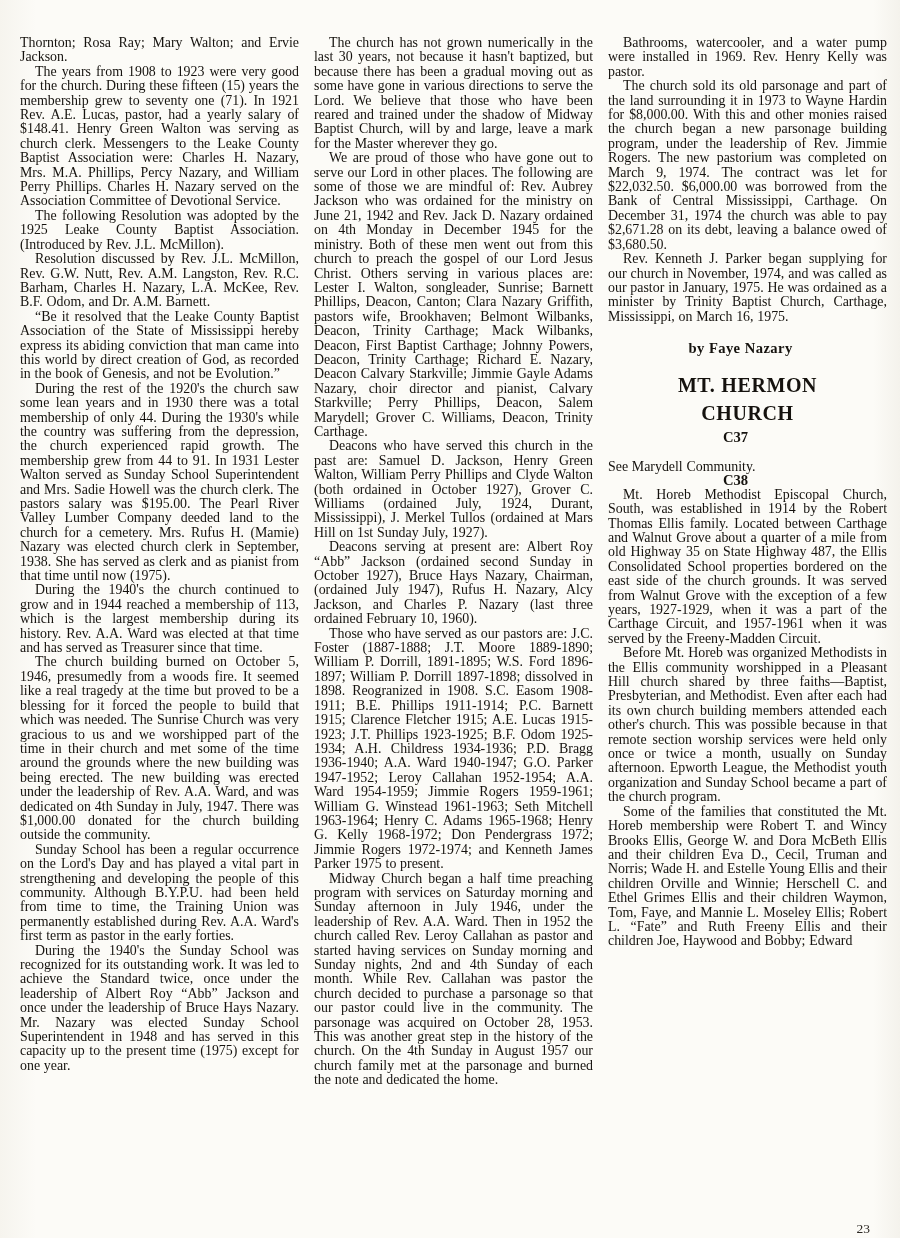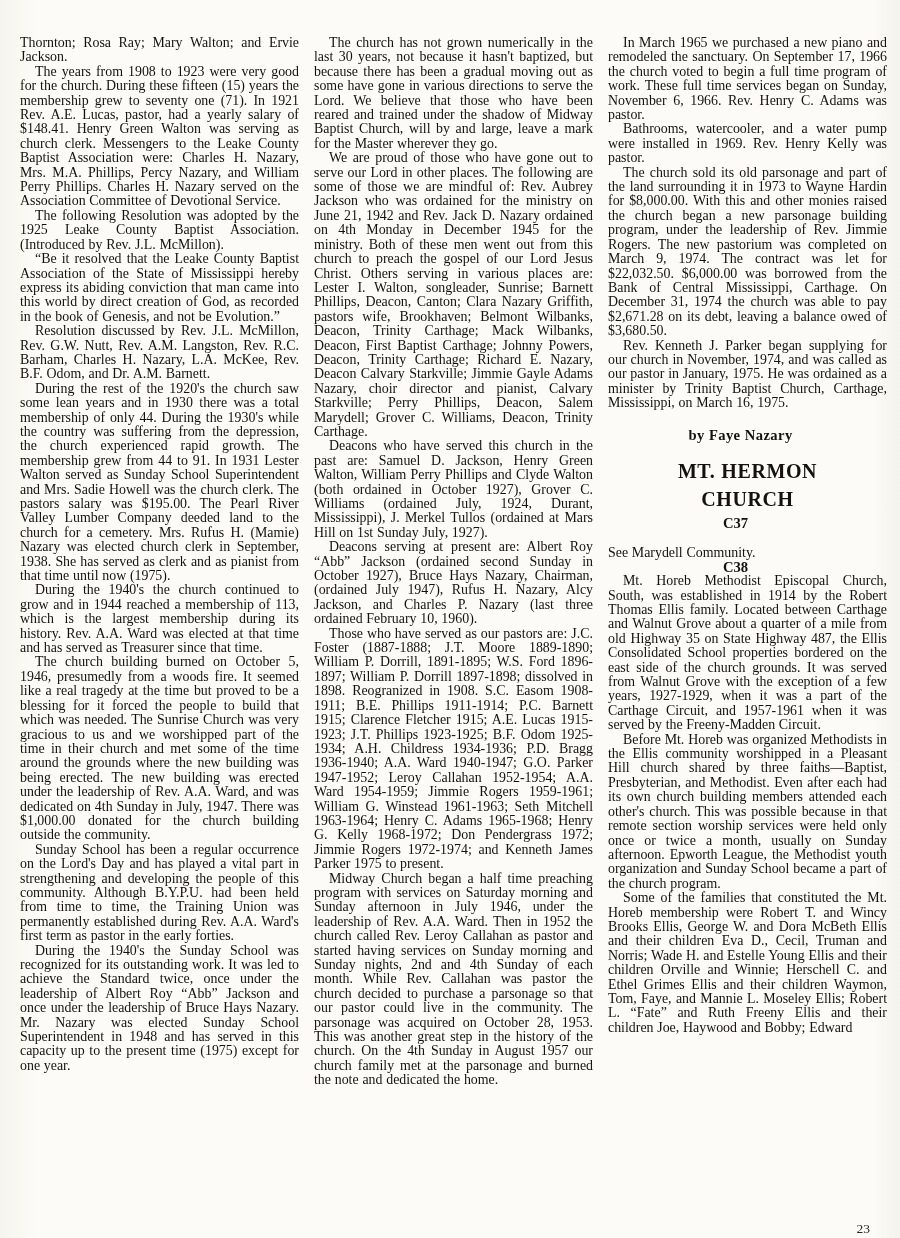--- a/index.html
+++ b/index.html
@@ -66,40 +66,39 @@
 </style>
 </head>
 <body>
 
 <div class="page">
 
   <div class="col">
     <p class="para noindent">Thornton; Rosa Ray; Mary Walton; and Ervie Jackson.</p>
     <p class="para">The years from 1908 to 1923 were very good for the church. During these fifteen (15) years the membership grew to seventy one (71). In 1921 Rev. A.E. Lucas, pastor, had a yearly salary of $148.41. Henry Green Walton was serving as church clerk. Messengers to the Leake County Baptist Association were: Charles H. Nazary, Mrs. M.A. Phillips, Percy Nazary, and William Perry Phillips. Charles H. Nazary served on the Association Committee of Devotional Service.</p>
     <p class="para">The following Resolution was adopted by the 1925 Leake County Baptist Association. (Introduced by Rev. J.L. McMillon).</p>
+    <p class="para">Resolution discussed by Rev. J.L. McMillon, Rev. G.W. Nutt, Rev. A.M. Langston, Rev. R.C. Barham, Charles H. Nazary, L.A. McKee, Rev. B.F. Odom, and Dr. A.M. Barnett.</p>
     <p class="para">“Be it resolved that the Leake County Baptist Association of the State of Mississippi hereby express its abiding conviction that man came into this world by direct creation of God, as recorded in the book of Genesis, and not be Evolution.”</p>
-    <p class="para">Resolution discussed by Rev. J.L. McMillon, Rev. G.W. Nutt, Rev. A.M. Langston, Rev. R.C. Barham, Charles H. Nazary, L.A. McKee, Rev. B.F. Odom, and Dr. A.M. Barnett.</p>
     <p class="para">During the rest of the 1920's the church saw some lean years and in 1930 there was a total membership of only 44. During the 1930's while the country was suffering from the depression, the church experienced rapid growth. The membership grew from 44 to 91. In 1931 Lester Walton served as Sunday School Superintendent and Mrs. Sadie Howell was the church clerk. The pastors salary was $195.00. The Pearl River Valley Lumber Company deeded land to the church for a cemetery. Mrs. Rufus H. (Mamie) Nazary was elected church clerk in September, 1938. She has served as clerk and as pianist from that time until now (1975).</p>
     <p class="para">During the 1940's the church continued to grow and in 1944 reached a membership of 113, which is the largest membership during its history. Rev. A.A. Ward was elected at that time and has served as Treasurer since that time.</p>
     <p class="para">The church building burned on October 5, 1946, presumedly from a woods fire. It seemed like a real tragedy at the time but proved to be a blessing for it forced the people to build that which was needed. The Sunrise Church was very gracious to us and we worshipped part of the time in their church and met some of the time around the grounds where the new building was being erected. The new building was erected under the leadership of Rev. A.A. Ward, and was dedicated on 4th Sunday in July, 1947. There was $1,000.00 donated for the church building outside the community.</p>
     <p class="para">Sunday School has been a regular occurrence on the Lord's Day and has played a vital part in strengthening and developing the people of this community. Although B.Y.P.U. had been held from time to time, the Training Union was permanently established during Rev. A.A. Ward's first term as pastor in the early forties.</p>
     <p class="para">During the 1940's the Sunday School was recognized for its outstanding work. It was led to achieve the Standard twice, once under the leadership of Albert Roy “Abb” Jackson and once under the leadership of Bruce Hays Nazary. Mr. Nazary was elected Sunday School Superintendent in 1948 and has served in this capacity up to the present time (1975) except for one year.</p>
   </div>
 
   <div class="col">
     <p class="para">The church has not grown numerically in the last 30 years, not because it hasn't baptized, but because there has been a gradual moving out as some have gone in various directions to serve the Lord. We believe that those who have been reared and trained under the shadow of Midway Baptist Church, will by and large, leave a mark for the Master wherever they go.</p>
     <p class="para">We are proud of those who have gone out to serve our Lord in other places. The following are some of those we are mindful of: Rev. Aubrey Jackson who was ordained for the ministry on June 21, 1942 and Rev. Jack D. Nazary ordained on 4th Monday in December 1945 for the ministry. Both of these men went out from this church to preach the gospel of our Lord Jesus Christ. Others serving in various places are: Lester I. Walton, songleader, Sunrise; Barnett Phillips, Deacon, Canton; Clara Nazary Griffith, pastors wife, Brookhaven; Belmont Wilbanks, Deacon, Trinity Carthage; Mack Wilbanks, Deacon, First Baptist Carthage; Johnny Powers, Deacon, Trinity Carthage; Richard E. Nazary, Deacon Calvary Starkville; Jimmie Gayle Adams Nazary, choir director and pianist, Calvary Starkville; Perry Phillips, Deacon, Salem Marydell; Grover C. Williams, Deacon, Trinity Carthage.</p>
     <p class="para">Deacons who have served this church in the past are: Samuel D. Jackson, Henry Green Walton, William Perry Phillips and Clyde Walton (both ordained in October 1927), Grover C. Williams (ordained July, 1924, Durant, Mississippi), J. Merkel Tullos (ordained at Mars Hill on 1st Sunday July, 1927).</p>
     <p class="para">Deacons serving at present are: Albert Roy “Abb” Jackson (ordained second Sunday in October 1927), Bruce Hays Nazary, Chairman, (ordained July 1947), Rufus H. Nazary, Alcy Jackson, and Charles P. Nazary (last three ordained February 10, 1960).</p>
     <p class="para">Those who have served as our pastors are: J.C. Foster (1887-1888; J.T. Moore 1889-1890; William P. Dorrill, 1891-1895; W.S. Ford 1896-1897; William P. Dorrill 1897-1898; dissolved in 1898. Reogranized in 1908. S.C. Easom 1908-1911; B.E. Phillips 1911-1914; P.C. Barnett 1915; Clarence Fletcher 1915; A.E. Lucas 1915-1923; J.T. Phillips 1923-1925; B.F. Odom 1925-1934; A.H. Childress 1934-1936; P.D. Bragg 1936-1940; A.A. Ward 1940-1947; G.O. Parker 1947-1952; Leroy Callahan 1952-1954; A.A. Ward 1954-1959; Jimmie Rogers 1959-1961; William G. Winstead 1961-1963; Seth Mitchell 1963-1964; Henry C. Adams 1965-1968; Henry G. Kelly 1968-1972; Don Pendergrass 1972; Jimmie Rogers 1972-1974; and Kenneth James Parker 1975 to present.</p>
     <p class="para">Midway Church began a half time preaching program with services on Saturday morning and Sunday afternoon in July 1946, under the leadership of Rev. A.A. Ward. Then in 1952 the church called Rev. Leroy Callahan as pastor and started having services on Sunday morning and Sunday nights, 2nd and 4th Sunday of each month. While Rev. Callahan was pastor the church decided to purchase a parsonage so that our pastor could live in the community. The parsonage was acquired on October 28, 1953. This was another great step in the history of the church. On the 4th Sunday in August 1957 our church family met at the parsonage and burned the note and dedicated the home.</p>
   </div>
 
   <div class="col">
-    <p class="para">In March 1965 we purchased a new piano and remodeled the sanctuary. On September 17, 1966 the church voted to begin a full time program of work. These full time services began on Sunday, November 6, 1966. Rev. Henry C. Adams was pastor.</p>
     <p class="para">Bathrooms, watercooler, and a water pump were installed in 1969. Rev. Henry Kelly was pastor.</p>
     <p class="para">The church sold its old parsonage and part of the land surrounding it in 1973 to Wayne Hardin for $8,000.00. With this and other monies raised the church began a new parsonage building program, under the leadership of Rev. Jimmie Rogers. The new pastorium was completed on March 9, 1974. The contract was let for $22,032.50. $6,000.00 was borrowed from the Bank of Central Mississippi, Carthage. On December 31, 1974 the church was able to pay $2,671.28 on its debt, leaving a balance owed of $3,680.50.</p>
     <p class="para">Rev. Kenneth J. Parker began supplying for our church in November, 1974, and was called as our pastor in January, 1975. He was ordained as a minister by Trinity Baptist Church, Carthage, Mississippi, on March 16, 1975.</p>
 
     <div class="byline">by Faye Nazary</div>
 
     <h2 class="section-title">
       <span>MT. HERMON</span><br>
       <span>CHURCH</span>
     </h2>

